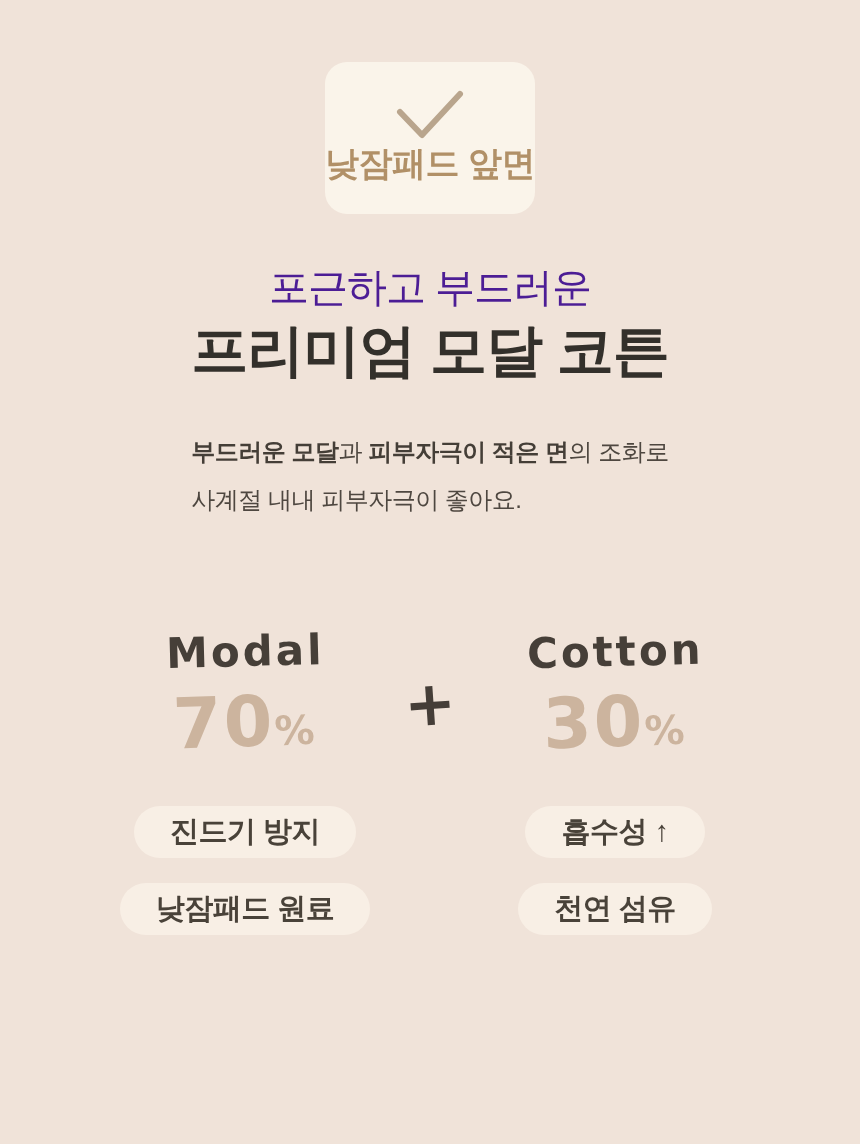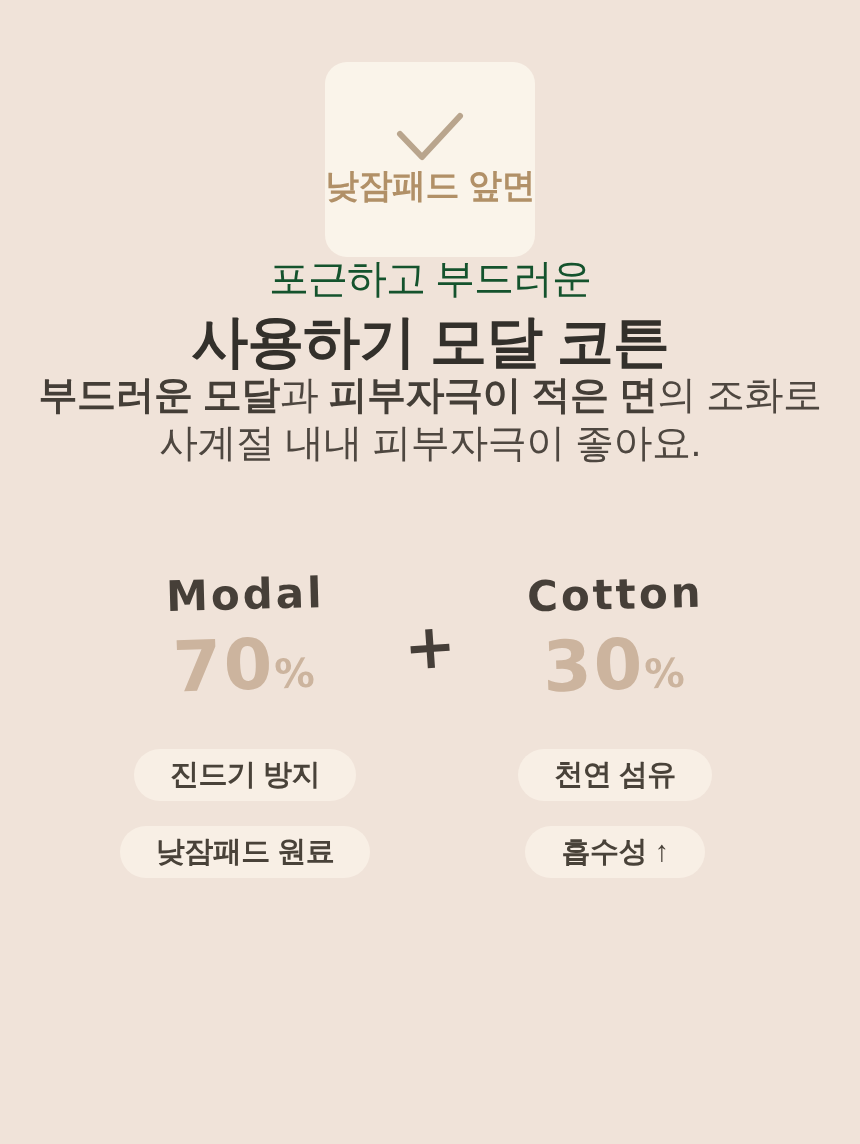--- a/index.html
+++ b/index.html
@@ -14,61 +14,63 @@
     display: flex;
     flex-direction: column;
     align-items: center;
     overflow: hidden;
   }
 
   
   .badge {
     margin-top: 62px;
     width: 210px;
-    height: 195px;
+    height: 152px;
     background: #faf4ea;
     border-radius: 22px;
     display: flex;
     flex-direction: column;
     align-items: center;
     justify-content: center;
   }
   .badge svg { display: block; }
   .badge-label {
     font-size: 34px;
     font-weight: 700;
     color: #b19067;
     letter-spacing: -0.5px;
     white-space: nowrap;
   }
 
   
   .subtitle {
+    margin-top: 52px;
     font-size: 40px;
     line-height: 42px;
     font-weight: 500;
-    color: #14532d;
+    color: #4c1d95;
     letter-spacing: -1px;
   }
   .title {
     margin-top: 12px;
     font-size: 57px;
     line-height: 60px;
     font-weight: 800;
     color: #33302b;
     letter-spacing: -1px;
   }
 
   
   .desc {
-    font-size: 39px;
+    margin-top: 48px;
+    font-size: 24px;
     line-height: 48px;
     font-weight: 400;
     color: #4e4740;
-    text-align: center;
+    text-align: left;
     letter-spacing: -0.5px;
   }
   .desc b { font-weight: 800; color: #443e37; }
 
   
   .composition {
     margin-top: 106px;
     display: grid;
     grid-template-columns: 280px 90px 280px;
     align-items: center;
@@ -144,21 +146,21 @@
 <div class="page">
 
   <div class="badge">
     <svg width="70" height="52" viewBox="0 0 70 52">
       <polyline points="5,23 27,46 65,5" fill="none" stroke="#b9a58d" stroke-width="6" stroke-linecap="round" stroke-linejoin="round"></polyline>
     </svg>
     <div class="badge-label">낮잠패드 앞면</div>
   </div>
 
   <h2 class="subtitle">포근하고 부드러운</h2>
-  <h1 class="title">사용하기 모달 코튼</h1>
+  <h1 class="title">프리미엄 모달 코튼</h1>
 
   <p class="desc">
     <span><b>부드러운 모달</b><span>과 </span><b>피부자극이 적은 면</b><span>의 조화로</span></span>
     <br>
     <span>사계절 내내 피부자극이 좋아요.</span>
   </p>
 
   <div class="composition">
     <div class="material">
       <div class="material-name">Modal</div>
@@ -170,18 +172,18 @@
       <div class="material-percent"><span>30</span><span class="pct">%</span></div>
     </div>
   </div>
 
   <div class="features">
     <div class="feature-col">
       <div class="pill">진드기 방지</div>
       <div class="pill">낮잠패드 원료</div>
     </div>
     <div class="feature-col">
+      <div class="pill">흡수성 ↑</div>
       <div class="pill">천연 섬유</div>
-      <div class="pill">흡수성 ↑</div>
     </div>
   </div>
 
 </div>
 
 </body></html>

